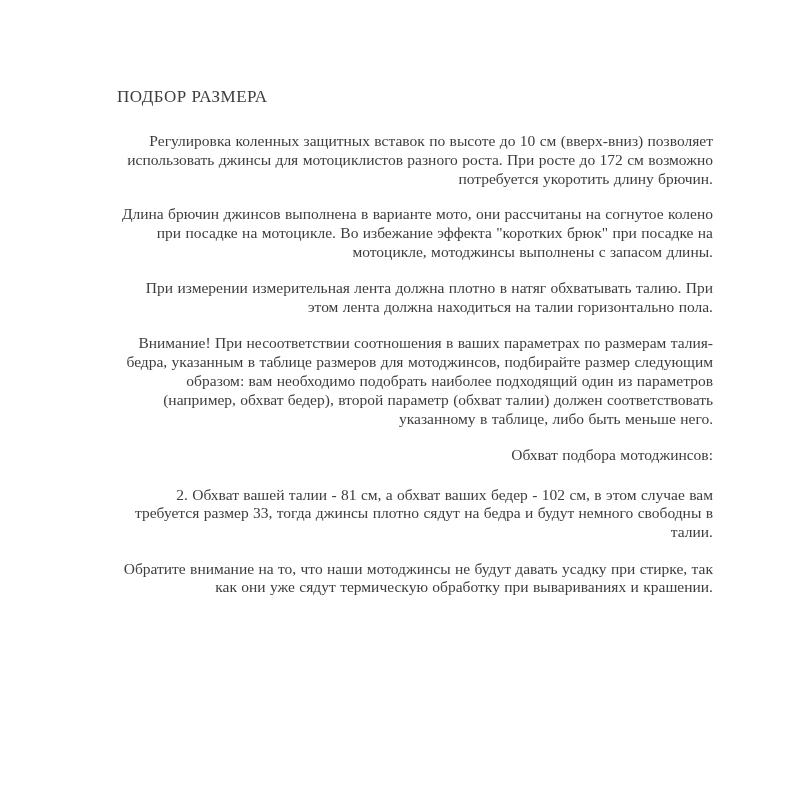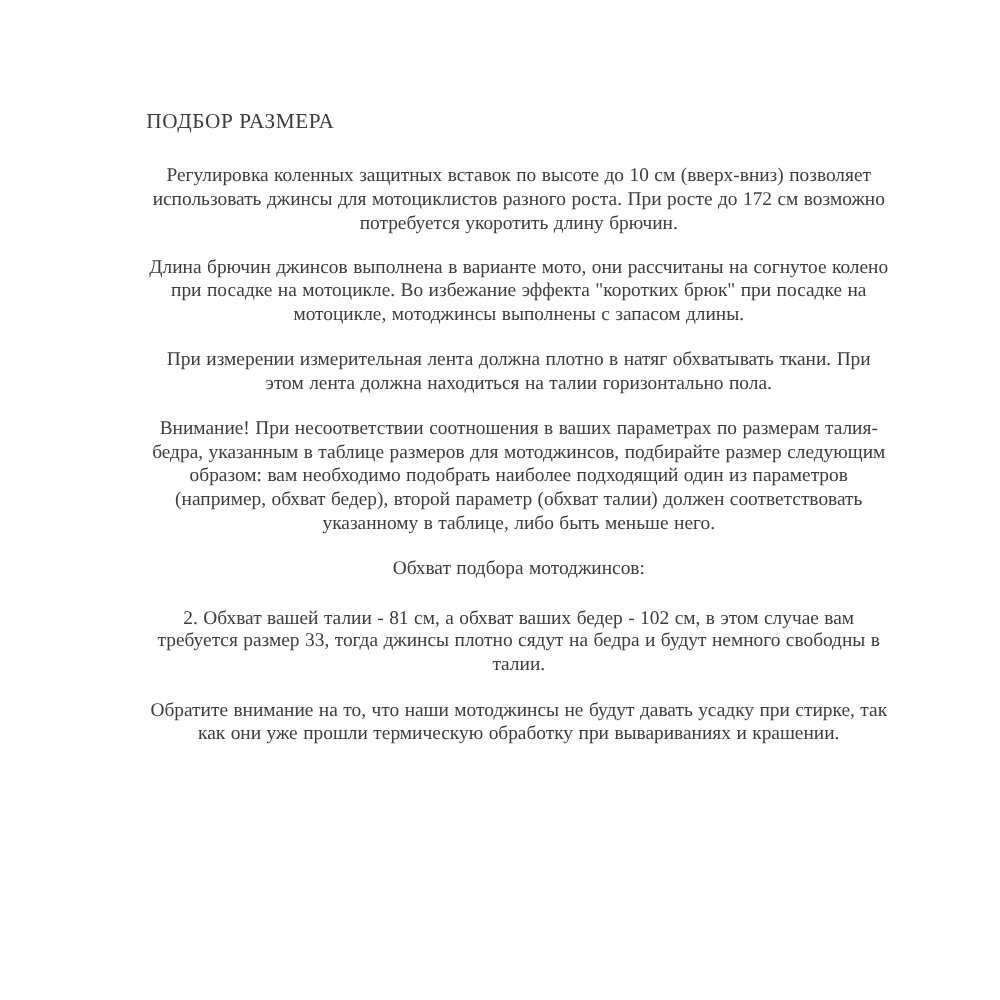--- a/index.html
+++ b/index.html
@@ -26,38 +26,38 @@
     line-height: 21px;
     font-weight: 400;
     letter-spacing: 0.5px;
     margin: 0 0 25px 0;
   }
   .doc-paragraph {
     width: 596px;
     font-size: 15.5px;
     line-height: 18.8px;
     margin: 0 0 17.5px 0;
-    text-align: center;
+    text-align: right;
     word-spacing: 0.5px;
   }
 </style>
 </head>
 <body>
 
 <div class="page">
   <h1 class="doc-title">ПОДБОР РАЗМЕРА</h1>
 
   <p class="doc-paragraph" style="margin-bottom:17px;">Регулировка коленных защитных вставок по высоте до 10 см (вверх-вниз) позволяет использовать джинсы для мотоциклистов разного роста. При росте до 172 см возможно потребуется укоротить длину брючин.</p>
 
   <p class="doc-paragraph">Длина брючин джинсов выполнена в варианте мото, они рассчитаны на согнутое колено при посадке на мотоцикле. Во избежание эффекта "коротких брюк" при посадке на мотоцикле, мотоджинсы выполнены с запасом длины.</p>
 
-  <p class="doc-paragraph">При измерении измерительная лента должна плотно в натяг обхватывать ткани. При этом лента должна находиться на талии горизонтально пола.</p>
+  <p class="doc-paragraph">При измерении измерительная лента должна плотно в натяг обхватывать талию. При этом лента должна находиться на талии горизонтально пола.</p>
 
   <p class="doc-paragraph">Внимание! При несоответствии соотношения в ваших параметрах по размерам талия-бедра, указанным в таблице размеров для мотоджинсов, подбирайте размер следующим образом: вам необходимо подобрать наиболее подходящий один из параметров (например, обхват бедер), второй параметр (обхват талии) должен соответствовать указанному в таблице, либо быть меньше него.</p>
 
   <p class="doc-paragraph" style="margin-bottom:21px;">Обхват подбора мотоджинсов:</p>
 
 
   <p class="doc-paragraph">2. Обхват вашей талии - 81 см, а обхват ваших бедер - 102 см, в этом случае вам требуется размер 33, тогда джинсы плотно сядут на бедра и будут немного свободны в талии.</p>
 
 
-  <p class="doc-paragraph">Обратите внимание на то, что наши мотоджинсы не будут давать усадку при стирке, так как они уже прошли термическую обработку при вывариваниях и крашении.</p>
+  <p class="doc-paragraph">Обратите внимание на то, что наши мотоджинсы не будут давать усадку при стирке, так как они уже сядут термическую обработку при вывариваниях и крашении.</p>
 </div>
 
 </body></html>

